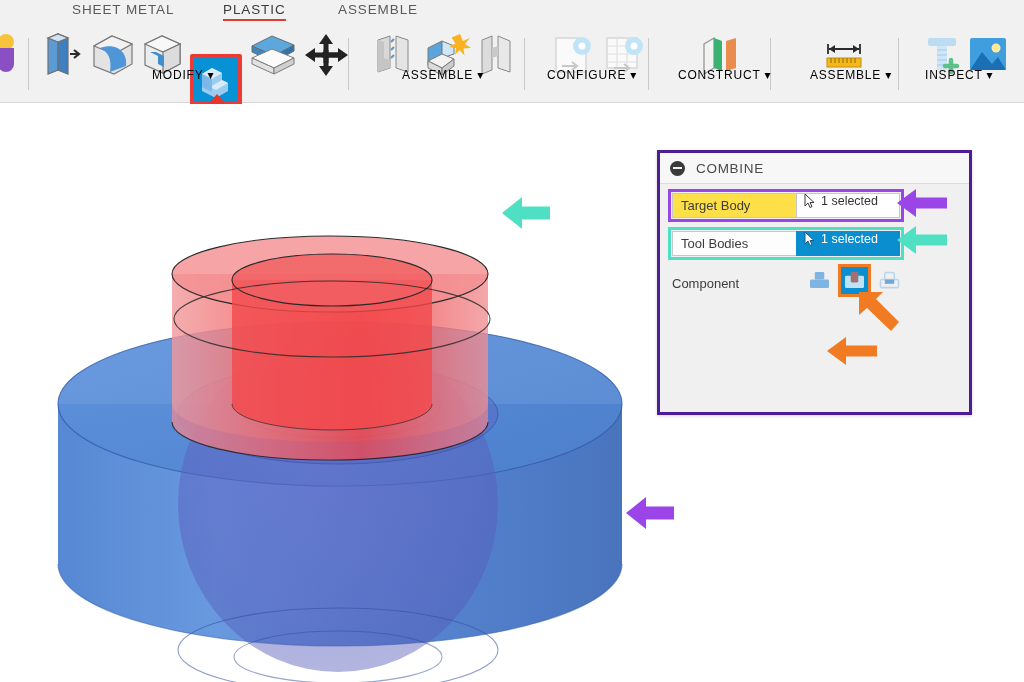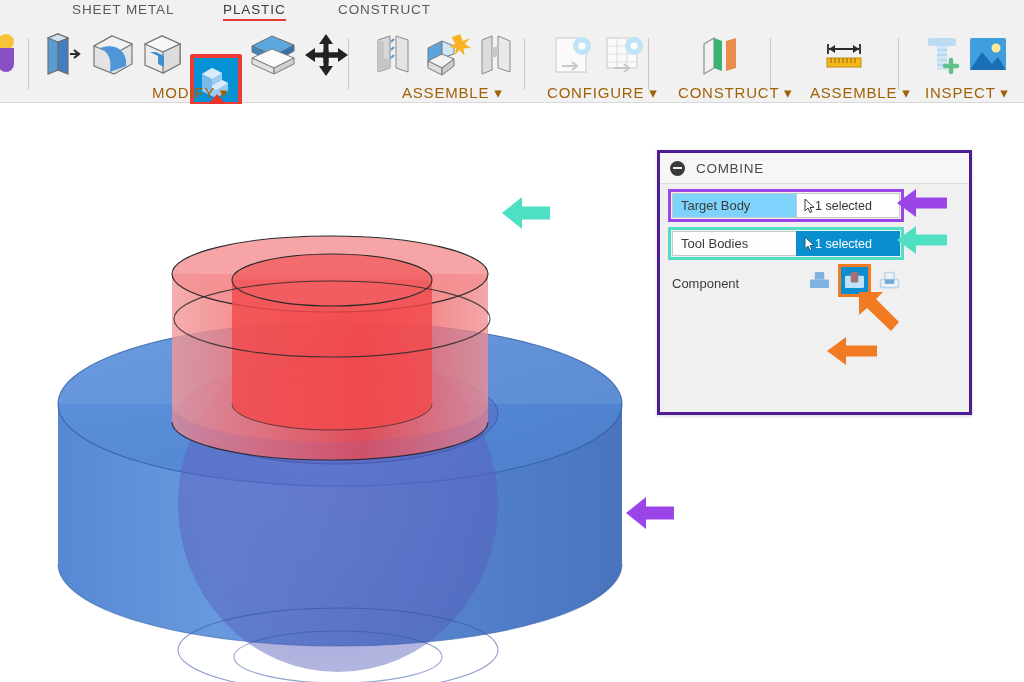--- a/index.html
+++ b/index.html
@@ -29,22 +29,22 @@
     height: 2.5px; background: #e23b32;
   }
 
   .panelrow { position: absolute; left: 0; top: 24px; width: 1024px; height: 79px; }
   .icon-btn { position: absolute; top: 4px; width: 52px; height: 54px; }
   .selbox {
     position: absolute; border: 4px solid #ee3a32; background: #0692d4;
     border-radius: 2px;
   }
   .grp-label {
-    position: absolute; font-size: 15px; letter-spacing: .8px; color: #a16207;
-    white-space: nowrap; top: 60px;
+    position: absolute; font-size: 12px; letter-spacing: .8px; color: #000000;
+    white-space: nowrap; top: 44px;
   }
   .sep {
     position: absolute; top: 14px; width: 1px; height: 52px; background: #c9c9c9;
   }
 
   
   #viewport {
     position: absolute; left: 0; top: 104px; width: 1024px; height: 578px;
     background: #ffffff; overflow: hidden;
   }
@@ -74,27 +74,27 @@
 
   #dlg-body { position: relative; height: 200px; padding: 9px 12px 0 12px; }
   .frow { position: relative; height: 25px; margin-bottom: 13px; display: flex; align-items: center; }
   .frow .lbl { font-size: 13px; color: #3c3c3c; }
 
   .selfield {
     position: absolute; left: 0; top: 0; height: 25px; width: 228px;
     display: flex; align-items: stretch;
   }
   .selfield .namecell {
-    flex: 0 0 124px; background: #7dd3fc; border: 1px solid #c8c8c8;
+    flex: 0 0 124px; background: #fde047; border: 1px solid #c8c8c8;
     border-right: none; display: flex; align-items: center; padding-left: 8px;
     font-size: 13px; color: #3c3c3c;
   }
   .selfield .valcell {
-    flex: 1; border: 1px solid #c8c8c8; display: flex; align-items: center;
-    padding-left: 7px; font-size: 12.5px;
+    flex: 1; border: 1px solid #c8c8c8; display: flex; 
+    gap: 6px; padding-left: 7px; font-size: 12.5px;
   }
   .selfield.inactive .valcell { background: #ffffff; color: #333; }
   .selfield.active .namecell { background: #fdfdfd; }
   .selfield.active .valcell { background: #0a8ed0; border-color: #0a8ed0; color: #fff; }
   .ring {
     position: absolute; left: -4px; top: -4px; width: 236px; height: 33px;
     border: 3px solid #9b45e8; pointer-events: none;
   }
   .ring.teal { border-color: #4fe0c4; }
   .cursor-ico { width: 11px; height: 14px; flex: none; }
@@ -131,21 +131,21 @@
 </head>
 <body>
 
 <div id="root">
 
   <div id="toolbar">
 
     <div class="tabbar">
       <div class="tab" style="left:30px">SHEET METAL</div>
       <div class="tab active" style="left:181px">PLASTIC</div>
-      <div class="tab" style="left:296px">CONSTRUCT</div>
+      <div class="tab" style="left:296px">ASSEMBLE</div>
     </div>
 
     <div class="panelrow">
 
       <div class="sep" style="left:28px"></div>
       <div class="sep" style="left:348px"></div>
       <div class="sep" style="left:524px"></div>
       <div class="sep" style="left:648px"></div>
       <div class="sep" style="left:770px"></div>
       <div class="sep" style="left:898px"></div>

